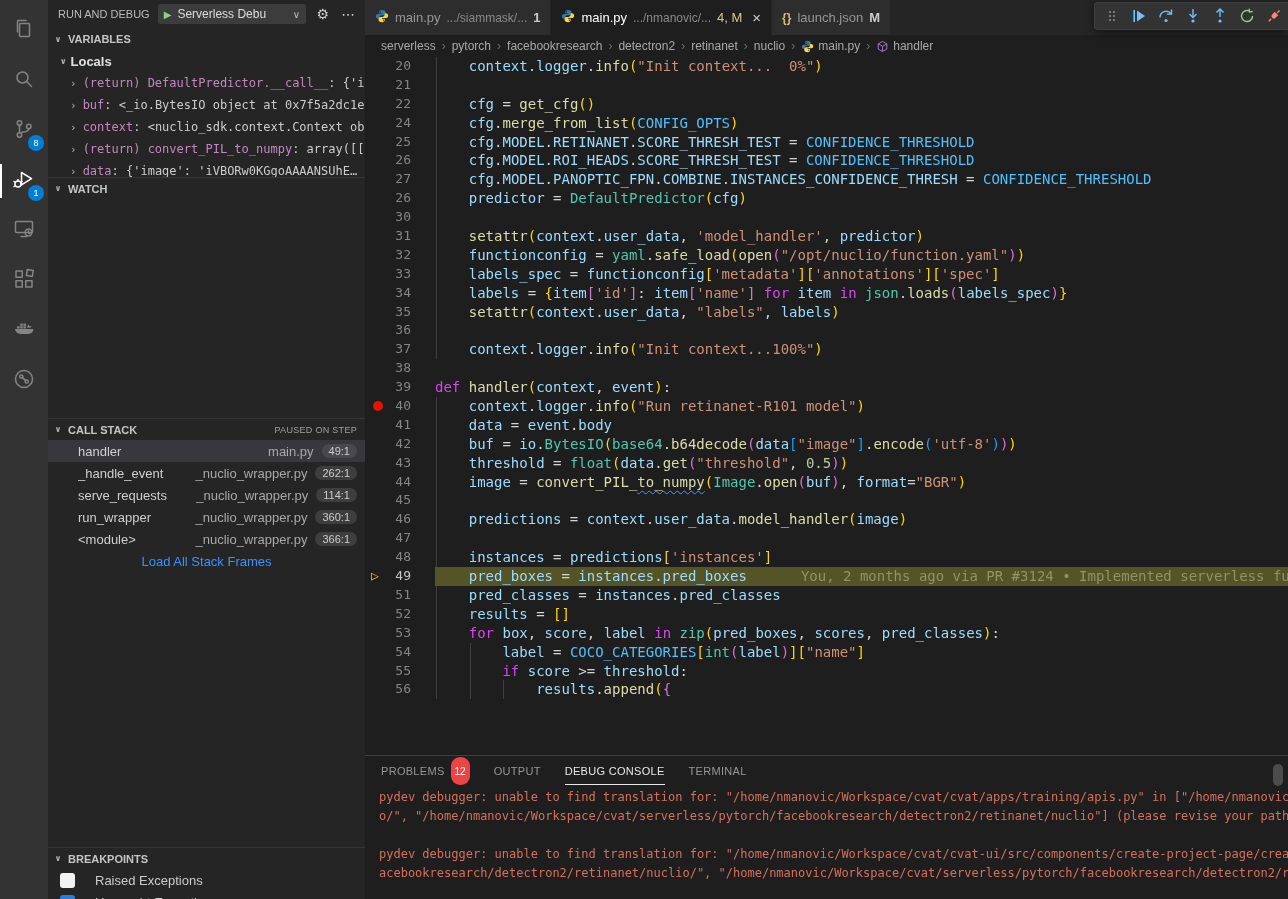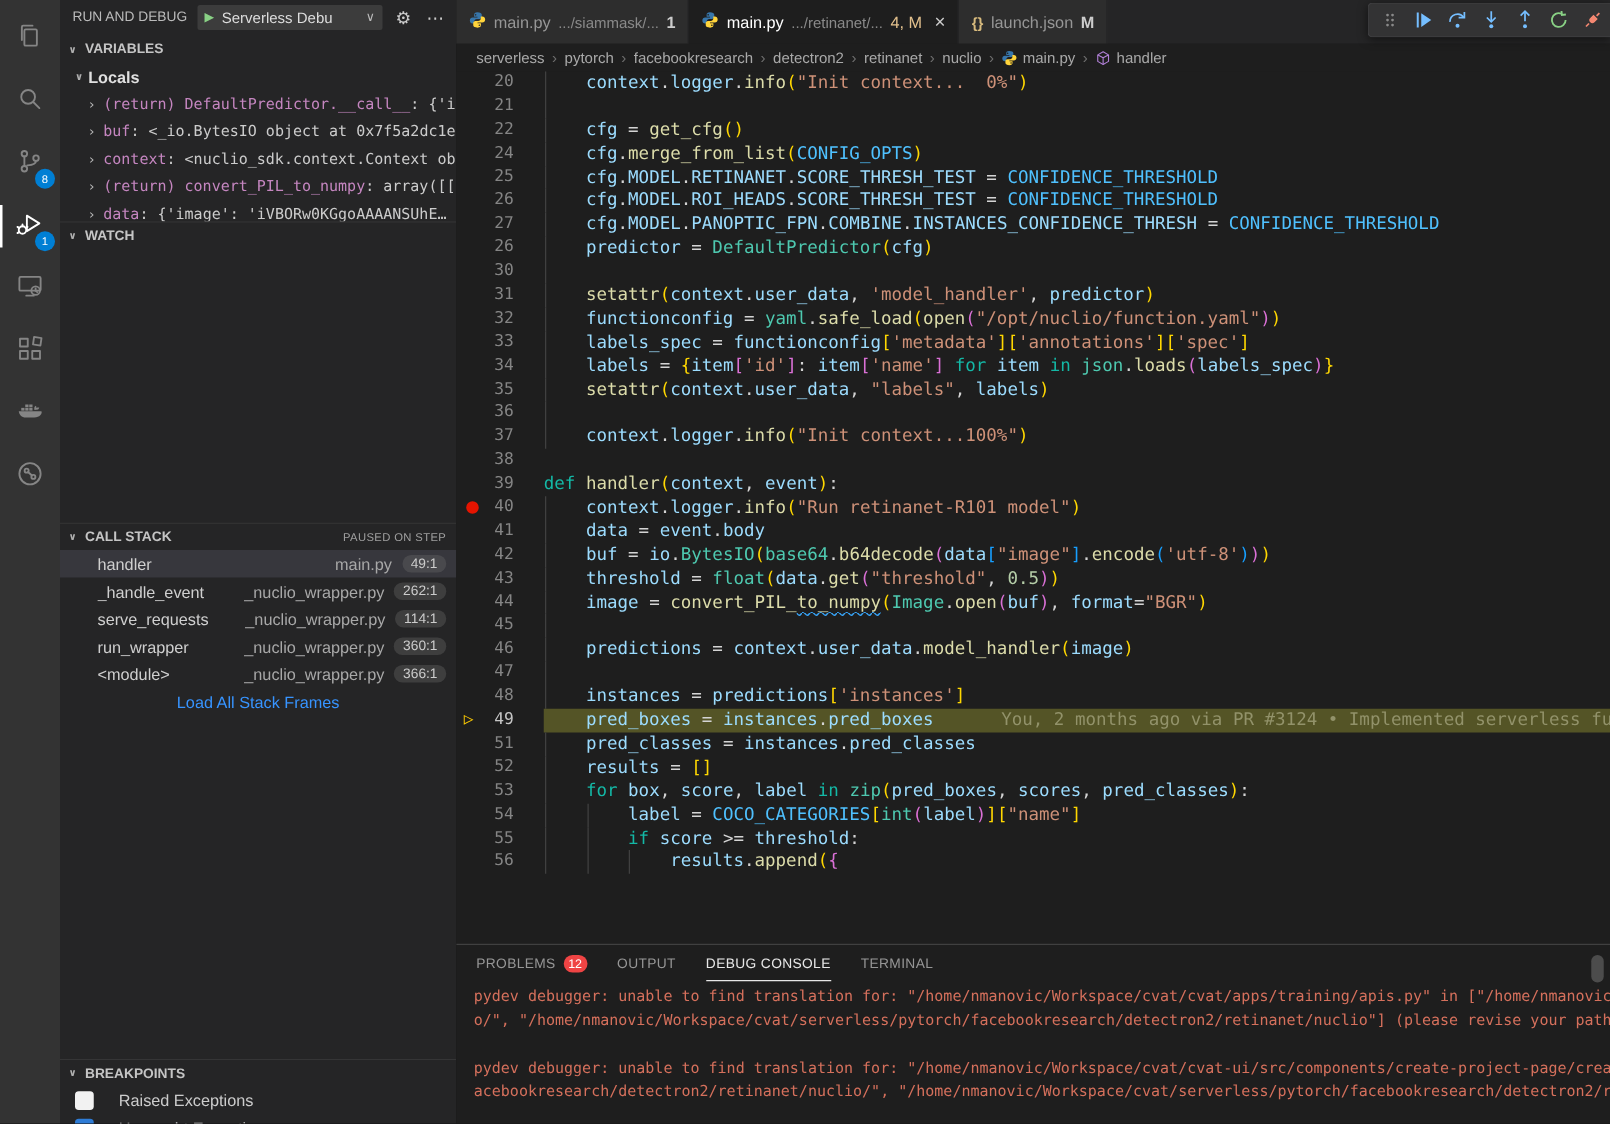--- a/index.html
+++ b/index.html
@@ -77,38 +77,38 @@
   .gutter .ln { position:absolute; right:24px; top:0; }
   .code-line.cur .gutter .ln { color:#c6c6c6; }
   .bp-dot { position:absolute; left:8px; top:4px; width:10px; height:10px; border-radius:50%; background:#e51400; }
   .cur-arrow { position:absolute; left:6px; top:0; color:#ffcc00; font-size:13px; font-weight:bold; }
   .ltext { flex:1; position:relative; padding-left:0; }
   .code-line.cur .ltext { background:#545426; }
   .guide { position:absolute; top:0; bottom:0; width:0; border-left:1px solid #404040; }
   .lens { color:#92926a; margin-left:54px; }
 
   .tk-p { color:#d4d4d4; } .tk-v { color:#9cdcfe; } .tk-f { color:#dcdcaa; }
-  .tk-k { color:#14b8a6; } .tk-s { color:#ce9178; } .tk-n { color:#b5cea8; }
+  .tk-k { color:#d946ef; } .tk-s { color:#ce9178; } .tk-n { color:#b5cea8; }
   .tk-c { color:#4fc1ff; } .tk-t { color:#4ec9b0; }
   .tk-y { color:#ffd700; } .tk-m { color:#da70d6; } .tk-u { color:#179fff; }
   .tk-fq { color:#dcdcaa; text-decoration:underline; text-decoration-style:wavy; text-decoration-color:#36a3f7; text-decoration-thickness:1px; text-underline-offset:3px; }
 
   
   .dtoolbar { position:absolute; top:2px; right:0; height:28px; background:#333334; border:1px solid #3f3f41; border-right:none; border-radius:4px 0 0 4px; display:flex; align-items:center; padding:0 2px 0 4px; gap:2px; z-index:20; box-shadow:0 2px 8px rgba(0,0,0,0.5); }
   .dt-btn { width:25px; height:24px; display:flex; align-items:center; justify-content:center; cursor:pointer; border-radius:3px; }
   .dt-btn svg { width:16px; height:16px; }
 
   
   .panel { height:144px; flex:none; border-top:1px solid #404040; display:flex; flex-direction:column; position:relative; background:#1e1e1e; }
   .panel-tabs { height:30px; flex:none; display:flex; align-items:center; gap:24px; padding-left:16px; font-size:11px; color:#969696; }
   .ptab { display:flex; align-items:center; gap:6px; cursor:pointer; height:100%; }
   .ptab .plbl { padding:8px 0 7px; border-bottom:1px solid transparent; letter-spacing:0.3px; }
   .ptab.active { color:#e7e7e7; }
   .ptab.active .plbl { border-bottom-color:#e7e7e7; }
-  .p-badge { background:#ef4444; color:#ffffff; border-radius:9px; min-width:18px; height:14px; font-size:10px; display:flex; align-items:center; justify-content:center; padding:0 4px; }
+  .p-badge { background:#ef4444; color:#ffffff; border-radius:9px; min-width:18px; height:28px; font-size:10px; display:flex; align-items:center; justify-content:center; padding:0 4px; }
   .console { flex:1; overflow:hidden; padding-top:2px; }
   .console-line { height:19px; line-height:19px; padding-left:14px; font-family:"DejaVu Sans Mono","Liberation Mono",monospace; font-size:12px; color:#d5705c; white-space:pre; overflow:hidden; }
   .pscroll { position:absolute; top:8px; right:5px; width:10px; height:22px; border-radius:5px; background:rgba(121,121,121,0.5); cursor:pointer; }
 </style>
 </head>
 <body>
 
 <div class="app">
 
   <div class="activitybar" id="activitybar">
@@ -283,21 +283,21 @@
           <span>main.py</span>
           <span class="desc">.../siammask/...</span>
           <span class="cnt">1</span>
         </div>
         <div class="tab active">
           <span><svg viewBox="0 0 16 16">
               <path fill="#3776ab" d="M7.9 1c-2.1 0-3 .9-3 2.1V5h3.1v.7H3.6C2.1 5.7 1 6.8 1 8.4s1.1 2.7 2.6 2.7H5V9.3c0-1.3 1.1-2.3 2.3-2.3h2.6c1.1 0 2-.9 2-2V3.1C11.9 1.9 10.4 1 7.9 1zM6.3 2.5a.75.75 0 1 1 0 1.5.75.75 0 0 1 0-1.5z"></path>
               <path fill="#ffd43b" d="M8.1 15c2.1 0 3-.9 3-2.1V11H8v-.7h4.4c1.5 0 2.6-1.1 2.6-2.7S13.9 4.9 12.4 4.9H11v1.8C11 8 9.9 9 8.7 9H6.1c-1.1 0-2 .9-2 2v1.9C4.1 14.1 5.6 15 8.1 15zm1.6-1.5a.75.75 0 1 1 0-1.5.75.75 0 0 1 0 1.5z"></path>
             </svg></span>
           <span>main.py</span>
-          <span class="desc">.../retinanet/...</span>
+          <span class="desc">.../nmanovic/...</span>
           <span class="warn">4, M</span>
           <span class="close">×</span>
         </div>
         <div class="tab">
           <span class="json-ico">{}</span>
           <span>launch.json</span>
           <span class="cnt">M</span>
         </div>
       </div>
     <div class="breadcrumbs" id="crumbs">

